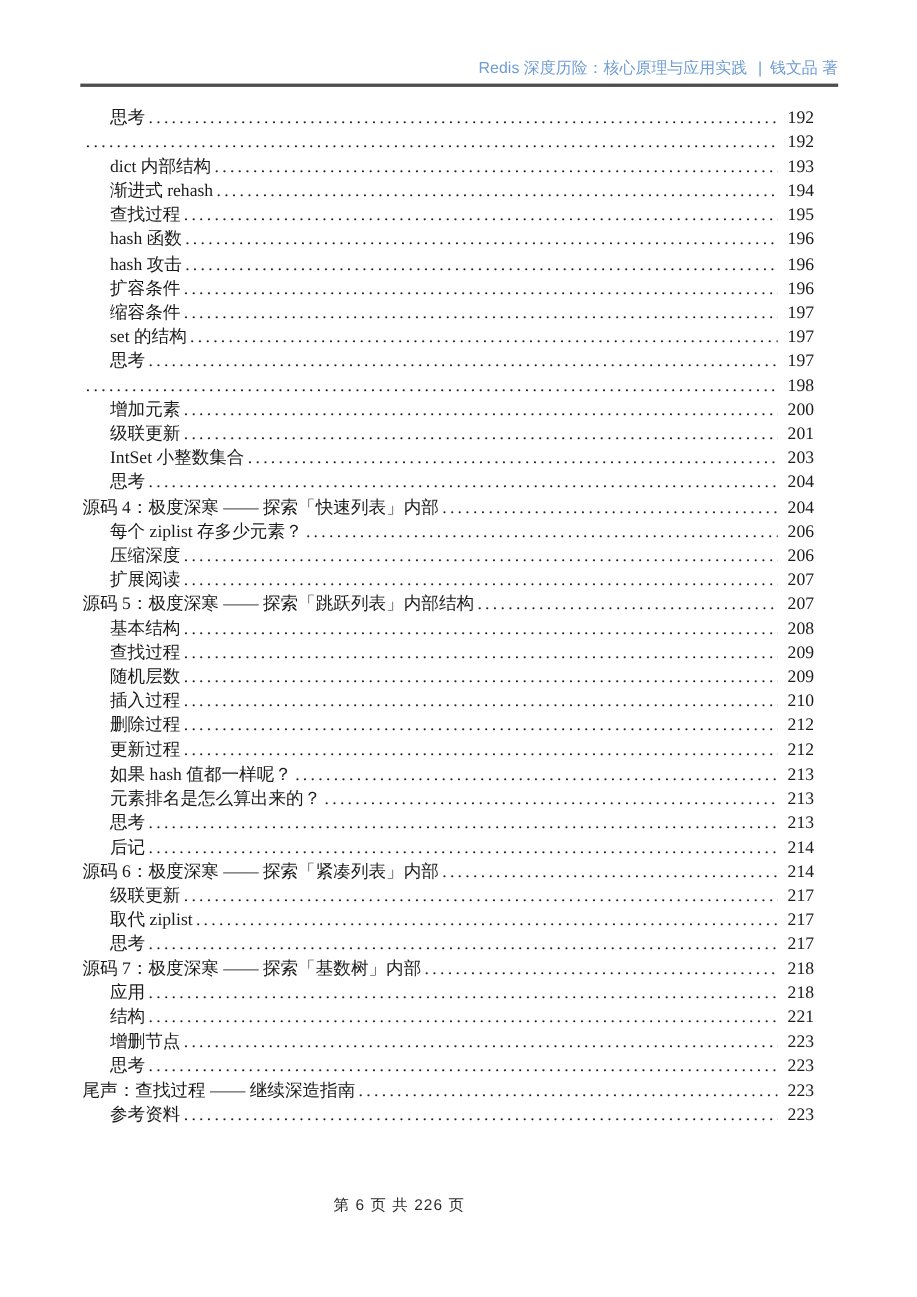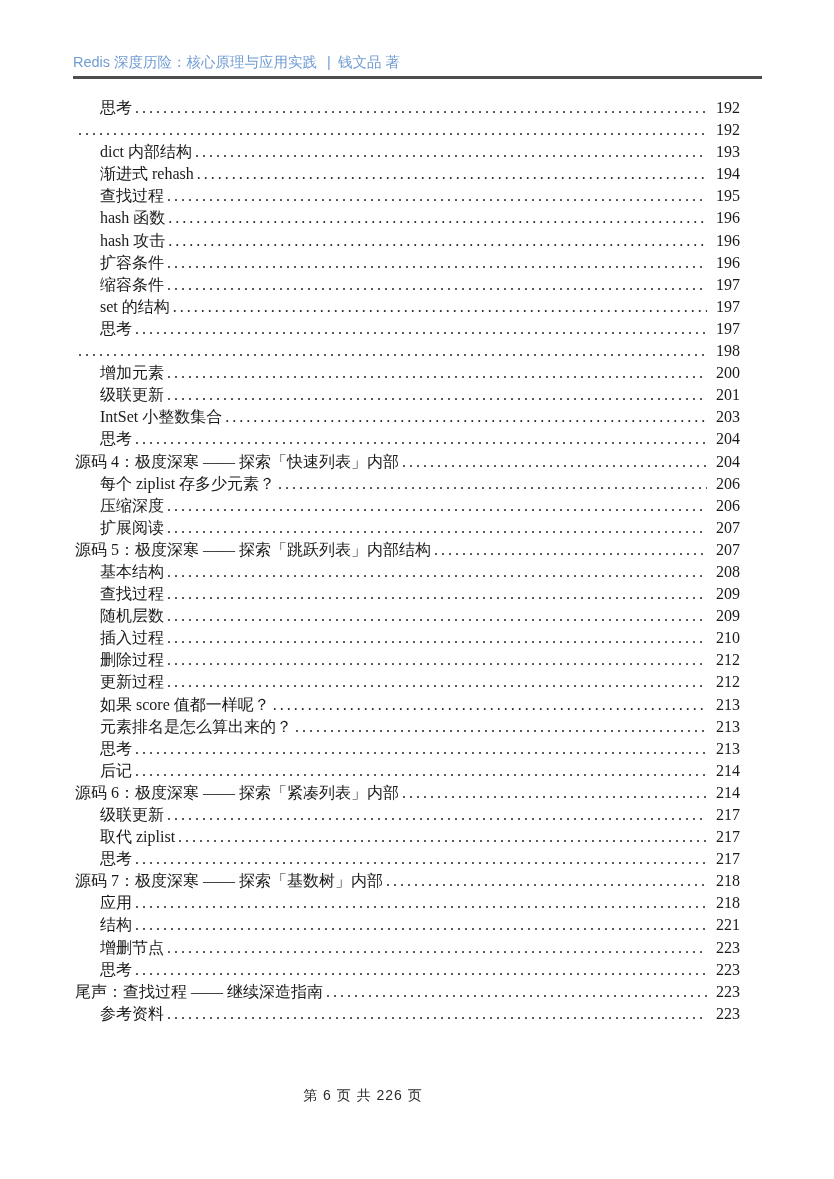--- a/index.html
+++ b/index.html
@@ -14,20 +14,21 @@
   }
 
   
   .page-header {
     position: absolute;
     top: 52px;
     left: 73px;
     width: 689px;
   }
   .header-text {
+    text-align: right;
     font-family: "Liberation Sans", "DejaVu Sans", sans-serif;
     font-size: 14.5px;
     line-height: 20px;
     color: #6f9cd3;
     white-space: nowrap;
   }
   .header-text .sep { margin: 0 7px 0 10px; color: #6f9cd3; }
   .header-rule {
     margin-top: 4px;
     height: 2.5px;
@@ -249,21 +250,21 @@
     <span class="toc-page">212</span>
   </div>
 
   <div class="toc-row level-2">
     <span class="toc-label">更新过程</span>
     <span class="toc-dots"></span>
     <span class="toc-page">212</span>
   </div>
 
   <div class="toc-row level-2">
-    <span class="toc-label">如果 score 值都一样呢？</span>
+    <span class="toc-label">如果 hash 值都一样呢？</span>
     <span class="toc-dots"></span>
     <span class="toc-page">213</span>
   </div>
 
   <div class="toc-row level-2">
     <span class="toc-label">元素排名是怎么算出来的？</span>
     <span class="toc-dots"></span>
     <span class="toc-page">213</span>
   </div>
 

